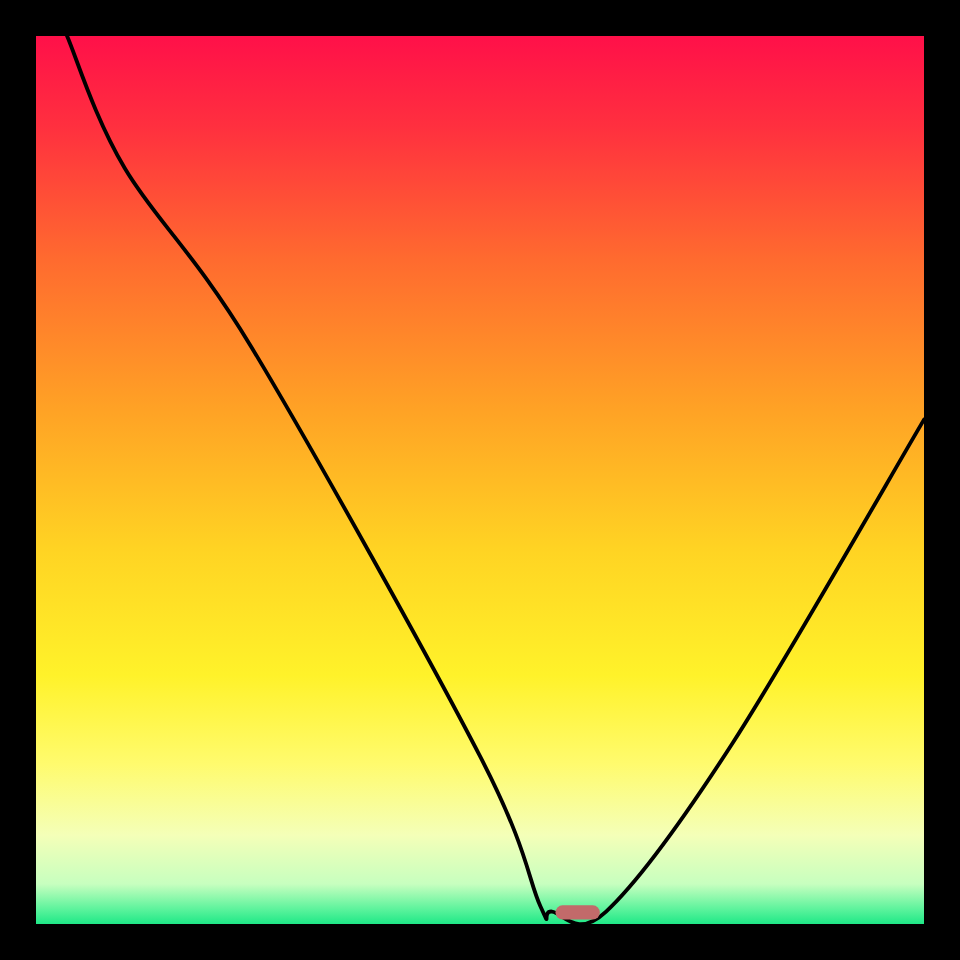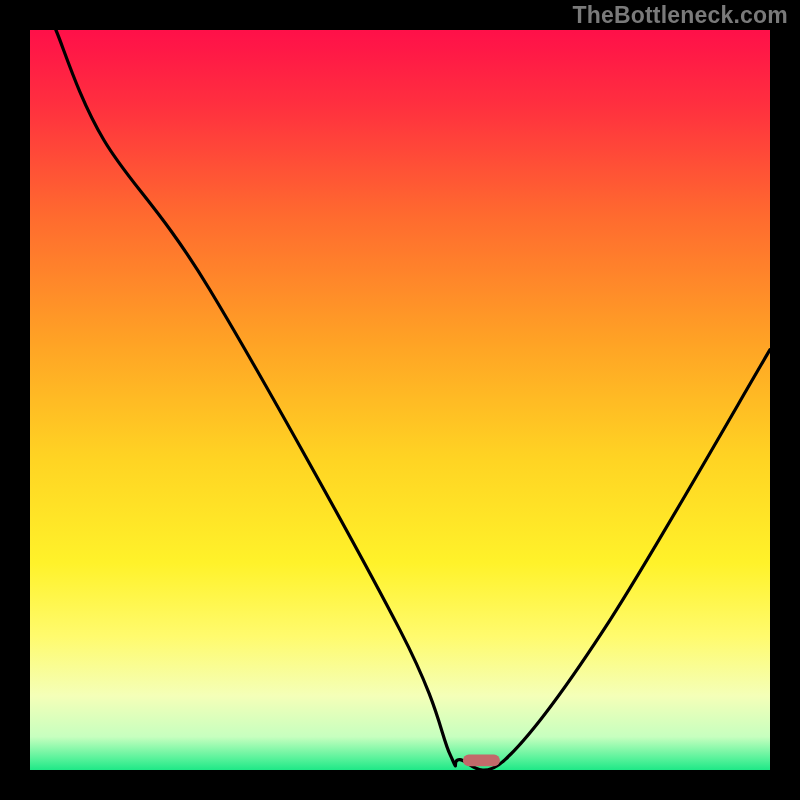--- a/index.html
+++ b/index.html
@@ -51,14 +51,13 @@
           <stop offset="90%" stop-color="#f4ffb8"></stop>
           <stop offset="95.5%" stop-color="#c7ffbf"></stop>
           <stop offset="98.5%" stop-color="#56f29a"></stop>
           <stop offset="100%" stop-color="#1fe887"></stop>
         </linearGradient>
     </defs>
     <rect id="plot-bg" fill="url(#bg-grad)" x="30" y="30" width="740" height="740"></rect>
     <path id="curve" fill="none" stroke="#000" stroke-width="3.2" stroke-linejoin="round" stroke-linecap="round" d="M 55.900000000000006 30 C 63.91666666666667 48.376666666666665 78.34666666666666 96.97000000000003 104 140.26000000000002 C 129.65333333333334 183.55 160.48666666666665 208.09333333333336 209.82 289.74 C 259.1533333333333 371.38666666666666 359.9166666666667 552.5633333333333 400 630.14 C 440.0833333333333 707.7166666666667 440.3299999999999 733.6166666666666 450.31999999999994 755.1999999999999 C 460.30999999999995 776.7833333333333 450.81333333333333 758.9 459.94 759.64 C 469.06666666666666 760.38 480.0433333333333 782.95 505.08 759.64 C 530.1166666666667 736.3299999999999 566.0066666666667 688.1066666666666 610.16 619.78 C 654.3133333333333 551.4533333333334 743.36 394.6966666666667 770 349.68000000000006"></path>
     <rect id="marker" x="462.9" y="754.46" width="37" height="11.84" rx="5.92" ry="5.92" fill="#c26a6a"></rect>
   </svg>
-  <div class="watermark">TheBottleneck.com</div>
 </div>
 
 </body></html>

